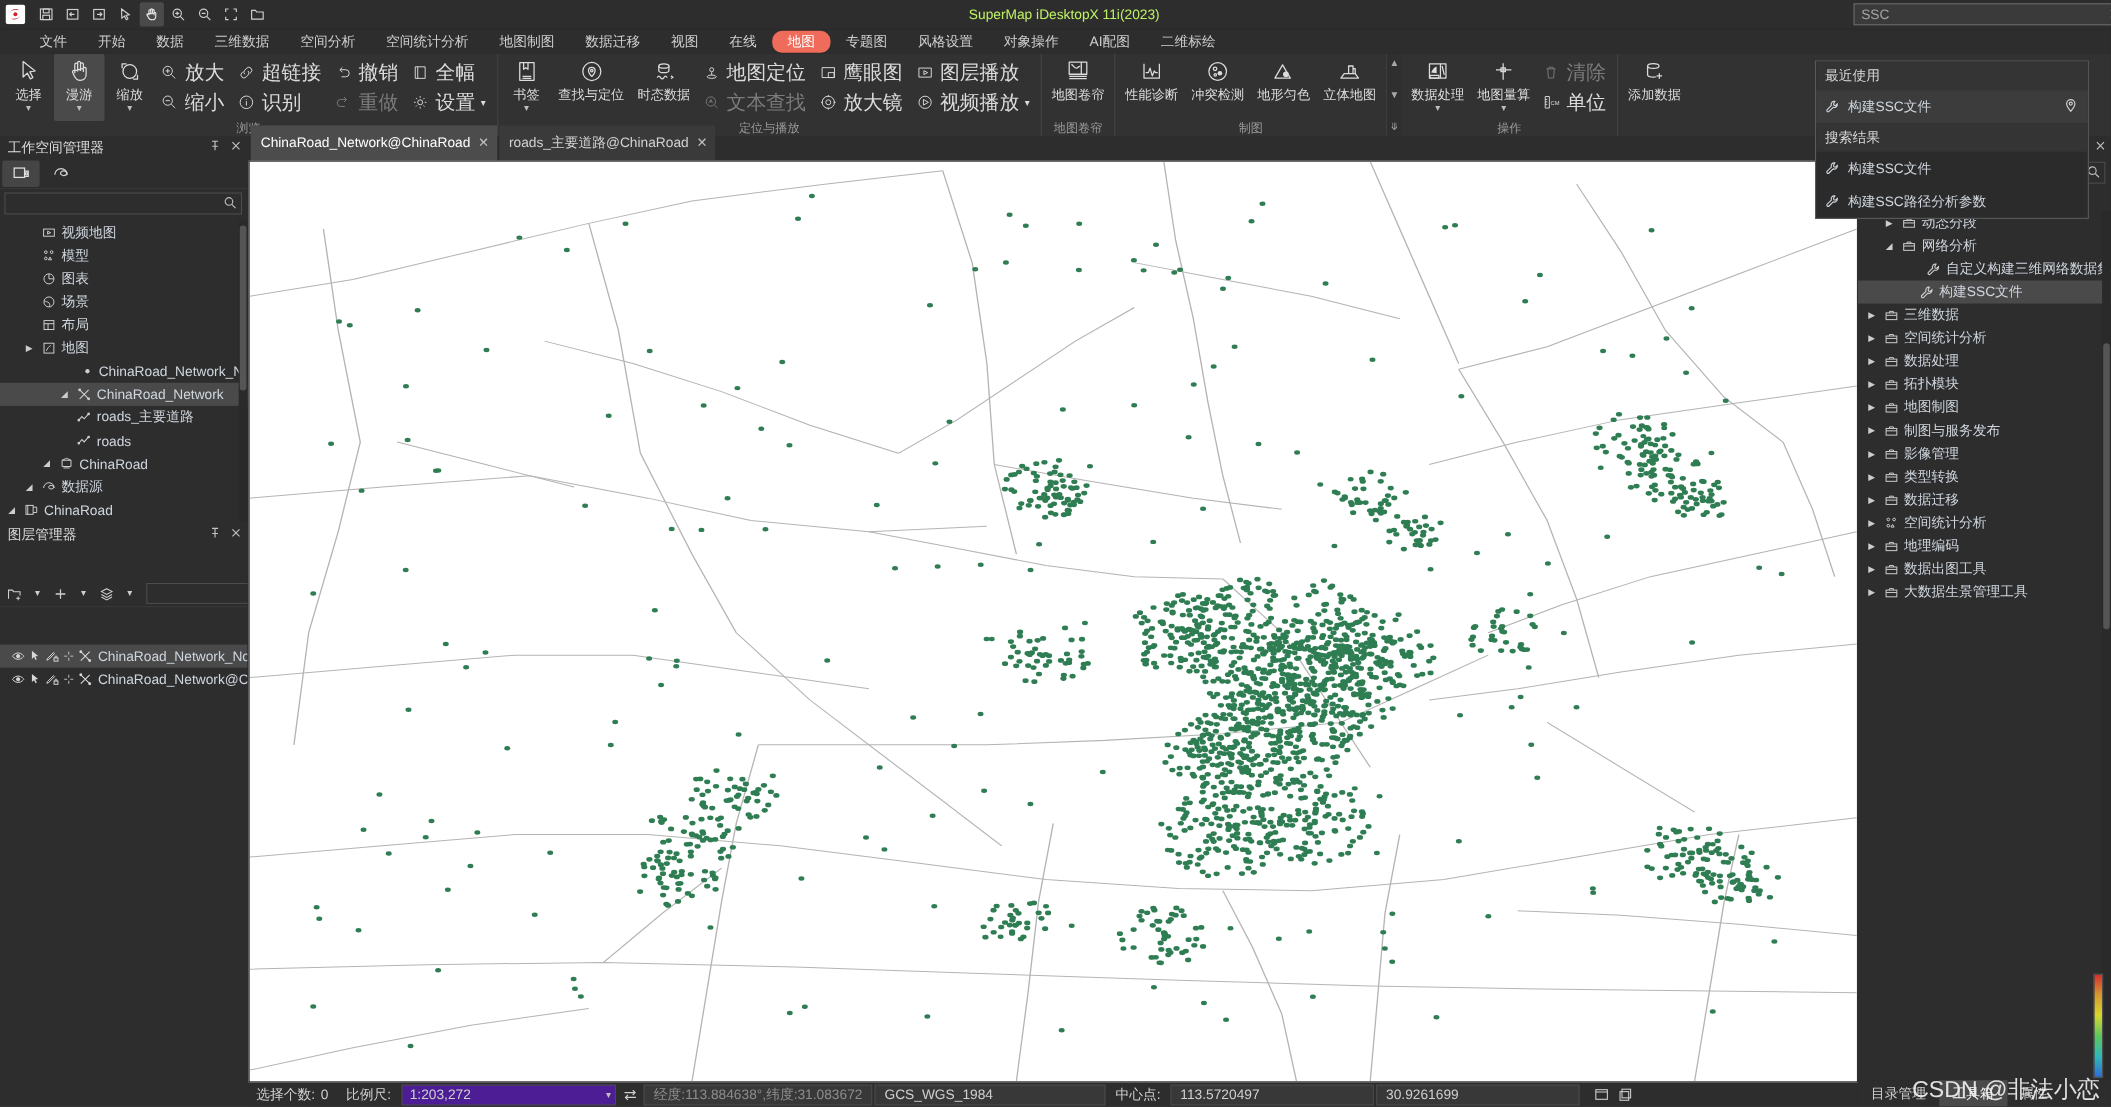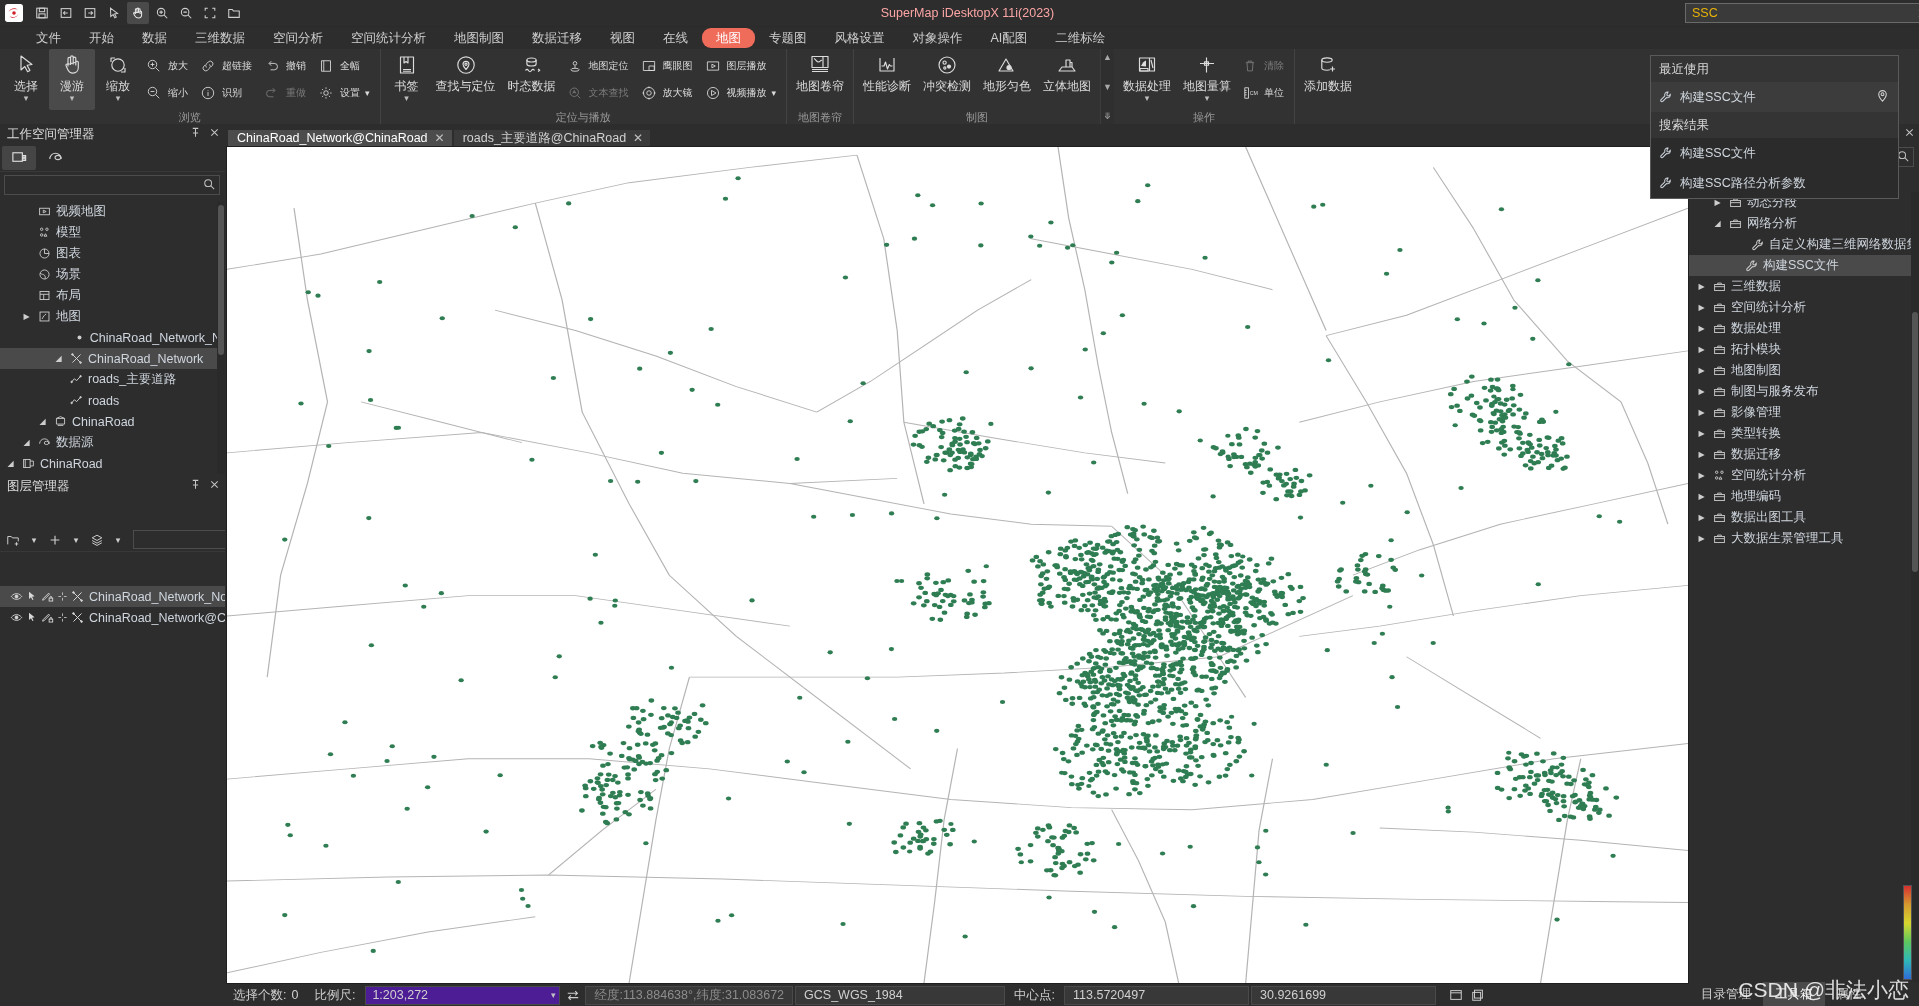--- a/index.html
+++ b/index.html
@@ -11,21 +11,21 @@
   }
   .app{position:relative;width:1919px;height:1006px;display:flex;flex-direction:column;background:#2d2d2d;}
 
   
   .titlebar{height:27px;background:#2d2d2d;display:flex;align-items:center;position:relative;flex:none;border-bottom:1px solid #2a2a2a;}
   .logo{width:27px;height:27px;display:flex;align-items:center;justify-content:center;}
   .logo svg{width:18px;height:18px;}
   .qat{display:flex;align-items:center;gap:2px;padding-left:4px;}
   .qbtn{width:22px;height:22px;display:flex;align-items:center;justify-content:center;border-radius:2px;color:#c8c8c8;}
   .qbtn.active{background:#4a4a4a;}
-  .apptitle{position:absolute;left:16px;right:0;text-align:center;font-size:12.5px;color:#fca5a5;pointer-events:none;}
+  .apptitle{position:absolute;left:16px;right:0;text-align:center;font-size:12.5px;color:#bef264;pointer-events:none;}
   .winbtns{margin-left:auto;display:flex;height:27px;}
   .winbtn{width:44px;height:27px;display:flex;align-items:center;justify-content:center;color:#d8d8d8;}
 
   
   .menubar{height:22px;background:#2d2d2d;display:flex;align-items:center;padding-left:22px;gap:0;flex:none;}
   .menutab{padding:1px 14px;font-size:12.5px;color:#cfcfcf;border-radius:9px;line-height:18px;cursor:default;white-space:nowrap;}
   .menutab.active{background:#ef6b5a;color:#fff;}
 
   
   .ribbon{height:75px;background:#323232;display:flex;align-items:stretch;flex:none;position:relative;}
@@ -33,21 +33,21 @@
   .rgroup + .rgroup{border-left:1px solid #434343;}
   .rgrow{display:flex;align-items:center;flex:1;}
   .rglabel{height:14px;line-height:14px;text-align:center;font-size:11px;color:#9a9a9a;}
   .bigbtn{width:auto;min-width:46px;padding:2px 6px 0;display:flex;flex-direction:column;align-items:center;justify-content:flex-start;height:61px;border-radius:2px;color:#dcdcdc;}
   .bigbtn.active{background:#4a4a4a;}
   .bigbtn .ico{height:28px;display:flex;align-items:center;justify-content:center;}
   .bigbtn .lbl{font-size:12px;line-height:15px;white-space:nowrap;}
   .bigbtn .chev{font-size:9px;line-height:9px;color:#bdbdbd;}
   .smallbtn{display:flex;align-items:center;gap:5px;height:25px;padding:0 7px 0 4px;border-radius:2px;color:#dcdcdc;white-space:nowrap;}
   .smallbtn.disabled{color:#7b7b7b;}
-  .smallbtn .lbl{font-size:10px;}
+  .smallbtn .lbl{font-size:18px;}
   .col2{display:flex;flex-direction:column;justify-content:center;gap:2px;}
   .ribbon-scroll{width:14px;display:flex;flex-direction:column;align-items:center;justify-content:space-between;background:#2f2f2f;border-left:1px solid #3c3c3c;padding:3px 0;color:#a9a9a9;font-size:9px;}
 
   
   .body{flex:1;display:flex;min-height:0;background:#2d2d2d;}
 
   
   .leftdock{width:225px;display:flex;flex-direction:column;background:#2d2d2d;flex:none;}
   .panel{display:flex;flex-direction:column;min-height:0;}
   .panel-head{height:20px;display:flex;align-items:center;padding:0 4px 0 7px;font-size:12.5px;color:#dcdcdc;background:#2d2d2d;}
@@ -71,21 +71,21 @@
   .ltbtn{height:20px;min-width:20px;display:flex;align-items:center;justify-content:center;border-radius:2px;color:#cfcfcf;padding:0 2px;}
   .ltsearch{flex:1;margin-left:4px;height:19px;border:1px solid #4c4c4c;display:flex;align-items:center;padding:0 3px;}
   .ltsearch input{flex:1;background:transparent;border:0;outline:0;color:#ddd;font-size:12px;font-family:inherit;}
   .lrow{height:21px;display:flex;align-items:center;gap:3px;font-size:12.5px;color:#cfd6de;white-space:nowrap;padding-left:10px;overflow:hidden;}
   .lrow.sel{background:#4a4a4a;}
   .lico{width:14px;display:flex;align-items:center;justify-content:center;color:#d8d8d8;}
 
   
   .center{flex:1;display:flex;flex-direction:column;min-width:0;background:#2d2d2d;}
   .doctabs{height:22px;display:flex;align-items:flex-end;background:#2d2d2d;padding-left:3px;position:relative;}
-  .dtab{height:16px;display:flex;align-items:center;gap:7px;padding:0 7px 0 9px;font-size:12.5px;color:#d2d2d2;background:#3a3a3a;margin-right:2px;}
+  .dtab{height:32px;display:flex;align-items:center;gap:7px;padding:0 7px 0 9px;font-size:12.5px;color:#d2d2d2;background:#3a3a3a;margin-right:2px;}
   .dtab.active{background:#4c4c4c;color:#fff;}
   .dtab .x{font-size:12px;color:#c0c0c0;}
   .dtabs-more{position:absolute;right:4px;bottom:3px;color:#bdbdbd;font-size:9px;}
   .mapwrap{flex:1;margin:0 0 0 1px;position:relative;min-height:0;background:#fff;border:1px solid #1f1f1f;}
   .mapsvg{position:absolute;inset:0;width:100%;height:100%;display:block;}
   .statusbar{height:22px;display:flex;align-items:center;background:#2d2d2d;font-size:12.5px;color:#d0d0d0;gap:0;flex:none;}
   .sb{display:flex;align-items:center;height:19px;padding:0 8px;white-space:nowrap;}
   .sb.box{background:#383838;border:1px solid #4a4a4a;margin:0 1px;}
   .sb.dim{color:#8d8d8d;}
   .sbsel{display:flex;align-items:center;height:19px;min-width:195px;background:#4c1d95;border:1px solid #4a4a4a;padding:0 4px 0 6px;margin:0 2px;}
@@ -106,21 +106,21 @@
   .btab.active{background:#4a4a4a;color:#fff;}
 
   
   .sdd{position:absolute;z-index:40;background:#2b2b2b;border:1px solid #5a5a5a;}
   .sdd-group{height:26px;display:flex;align-items:center;padding:0 8px;font-size:12.5px;color:#d8d8d8;background:#343434;}
   .sdd-item{height:30px;display:flex;align-items:center;gap:7px;padding:0 8px;font-size:12.5px;color:#cfd6de;}
   .sdd-item.hl{background:#3c3c3c;}
   .sdd-item .pin{margin-left:auto;color:#cfcfcf;}
   .topsearch{position:absolute;z-index:41;display:flex;align-items:center;}
   .topsearch .inp{width:250px;height:20px;background:#3a3a3a;border:1px solid #6a6a6a;display:flex;align-items:center;padding:0 4px 0 6px;}
-  .topsearch .inp input{flex:1;background:transparent;border:0;outline:0;color:#eab308;font-size:12.5px;font-family:inherit;}
+  .topsearch .inp input{flex:1;background:transparent;border:0;outline:0;color:#a3a3a3;font-size:12.5px;font-family:inherit;}
   .topsearch .x{color:#d6d6d6;padding:0 2px;font-size:13px;}
 
   .watermark{position:absolute;right:10px;bottom:2px;font-size:21px;color:#efefef;opacity:.92;pointer-events:none;font-family:"Liberation Sans",sans-serif;}
   .minibar{position:absolute;right:7px;bottom:26px;width:9px;height:95px;
     background:linear-gradient(#e03030,#e0a030,#e0e030,#60d060,#30c0c0,#3070e0);opacity:.95;border:1px solid #555;}
 </style>
 </head>
 <body>
 
 <div class="app">

